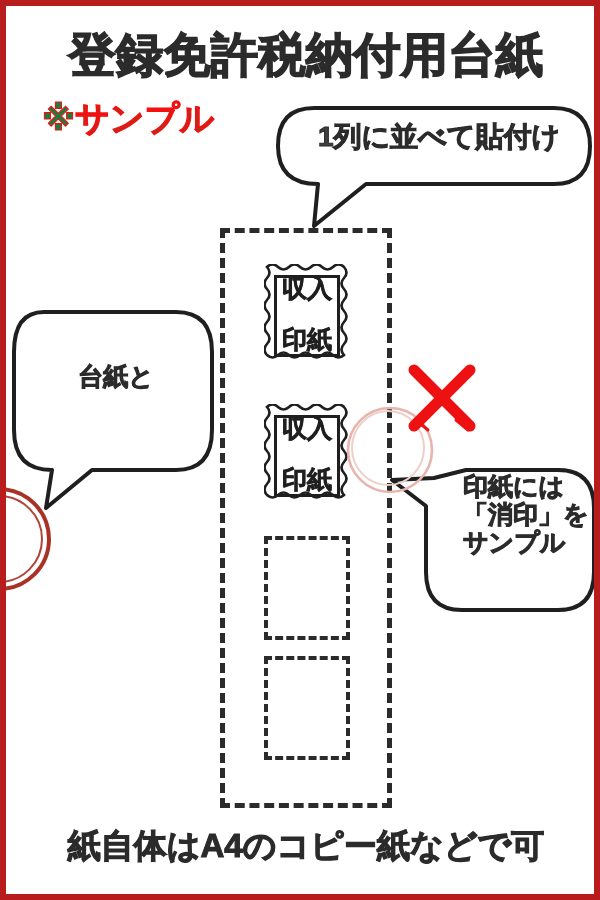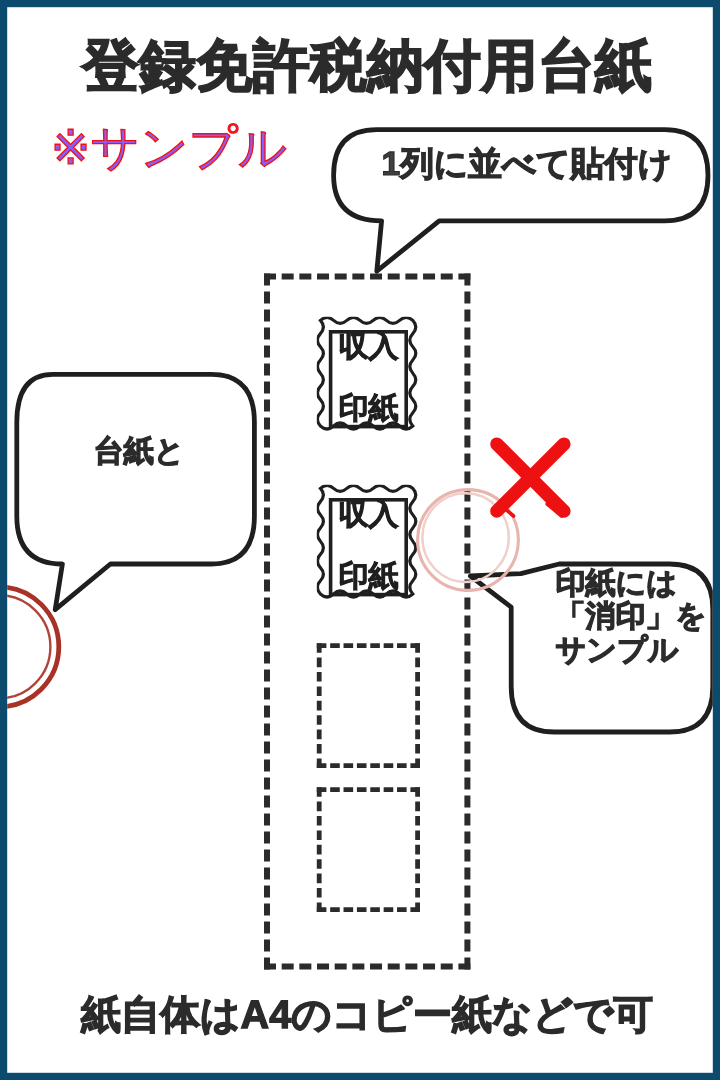--- a/index.html
+++ b/index.html
@@ -5,21 +5,21 @@
   html, body {
     margin: 0;
     padding: 0;
     background: #ffffff;
   }
   #page {
     position: relative;
     width: 600px;
     height: 900px;
     background: #ffffff;
-    border: 6px solid #0c4a6e;
+    border: 6px solid #b91c1c;
     box-sizing: border-box;
     overflow: hidden;
     font-family: "Liberation Sans", "DejaVu Sans", sans-serif;
   }
 
   
   .title {
     position: absolute;
     left: 0;
     top: 18px;
@@ -30,23 +30,23 @@
     letter-spacing: 0.5px;
     color: #2b2b2b;
     white-space: nowrap;
     -webkit-text-stroke: 1.6px #2b2b2b;
   }
 
   .sample-mark {
     position: absolute;
     left: 36px;
     top: 90px;
-    font-size: 40px;
-    font-weight: normal;
-    color: #8b5cf6;
+    font-size: 34px;
+    font-weight: bold;
+    color: #15803d;
     letter-spacing: 0px;
     white-space: nowrap;
     -webkit-text-stroke: 1.1px #f41010;
   }
 
   
   .bottom-note {
     position: absolute;
     left: 0;
     top: 818px;

